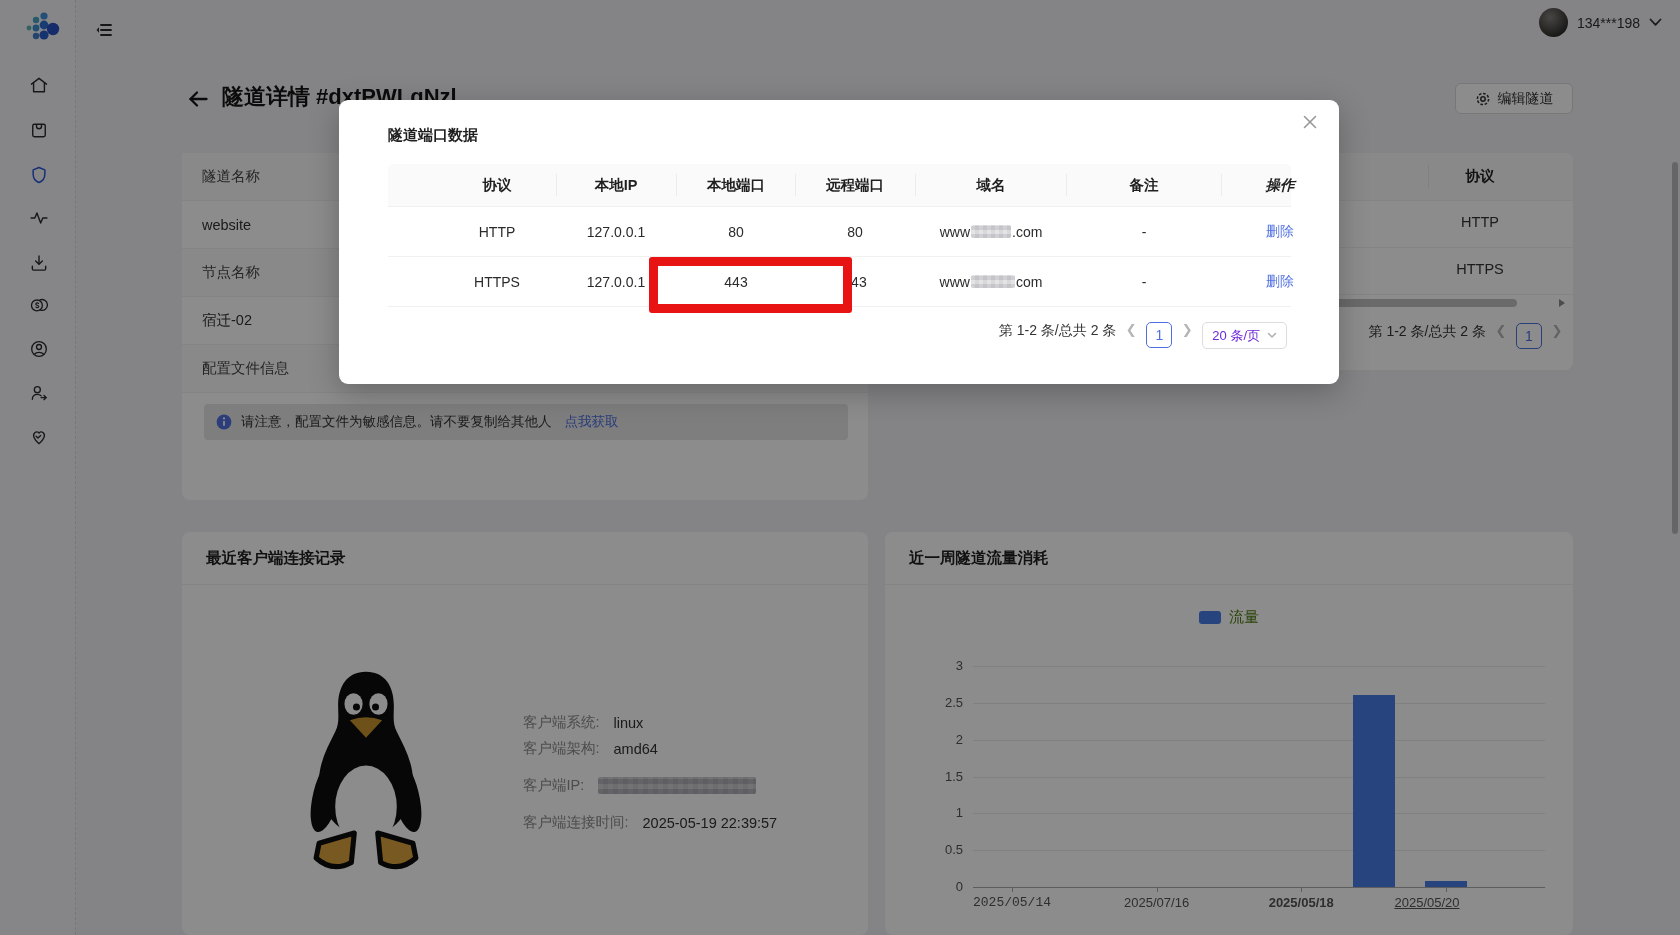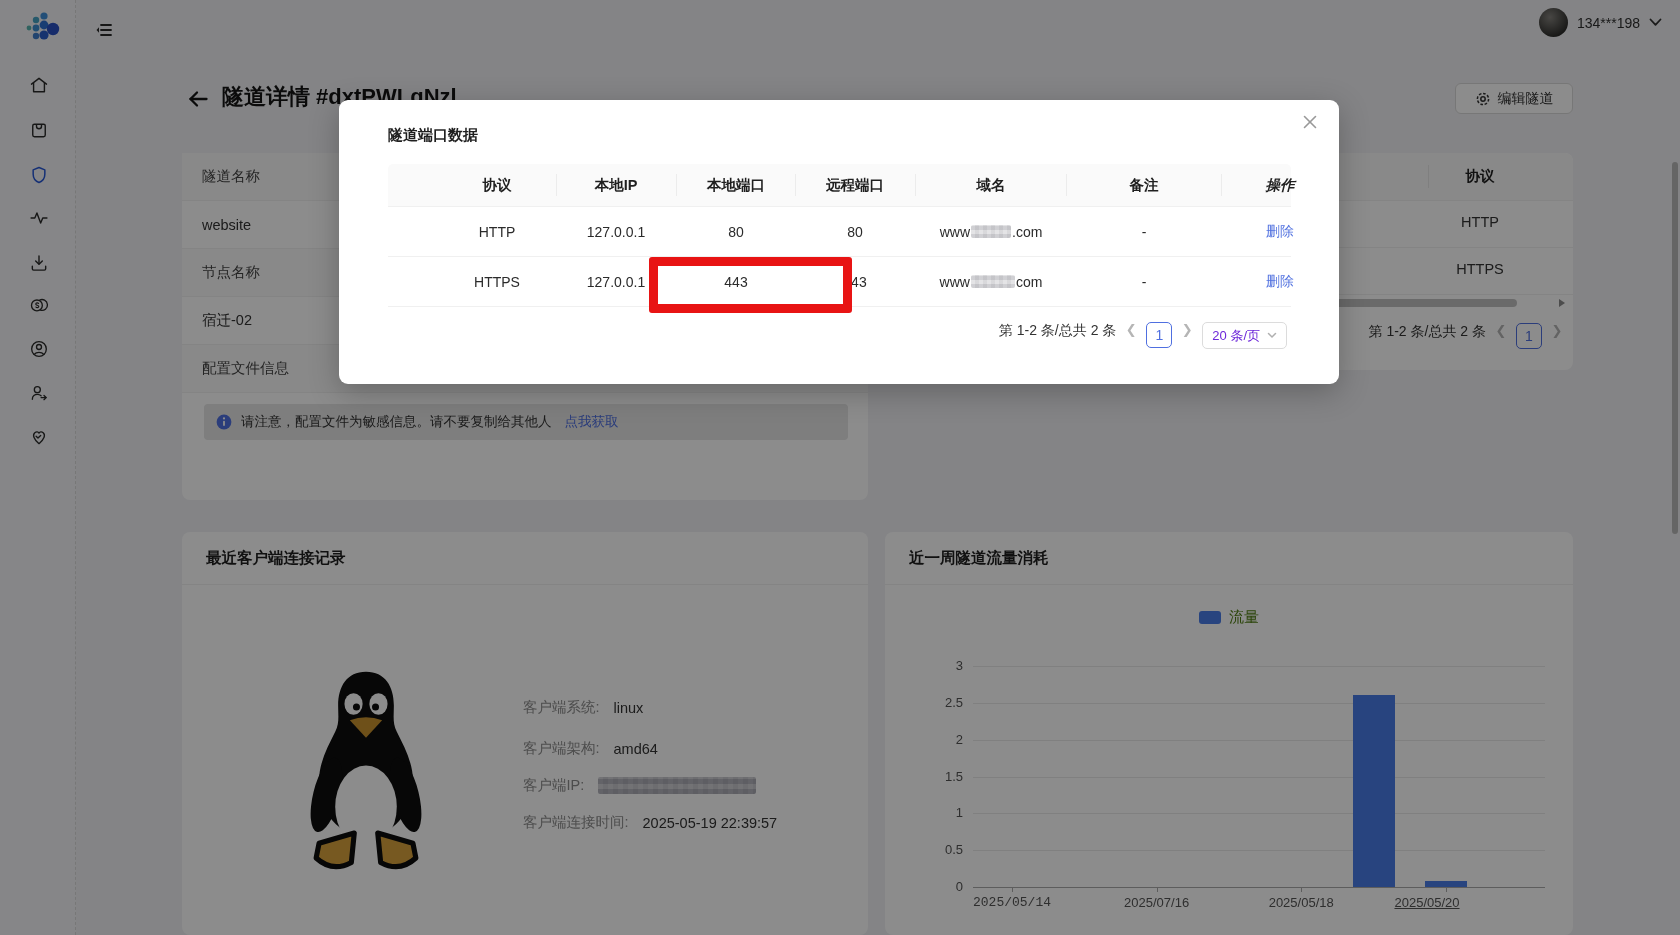--- a/index.html
+++ b/index.html
@@ -262,21 +262,21 @@
       <ellipse cx="60" cy="100" rx="21" ry="28" fill="#fff"></ellipse>
       <ellipse cx="51.5" cy="30" rx="6.2" ry="7.4" fill="#fff"></ellipse>
       <ellipse cx="68.5" cy="30" rx="6.2" ry="7.4" fill="#fff"></ellipse>
       <circle cx="53.5" cy="32" r="2.4" fill="#0d0d0d"></circle>
       <circle cx="66.5" cy="32" r="2.4" fill="#0d0d0d"></circle>
       <path d="M49 41 Q60 37 71 41 L60 53 Z" fill="#c8922e"></path>
       <path d="M28 125 l24 -7 l-2 20 q-13 7 -24 -3 z" fill="#d9a33c" stroke="#0d0d0d" stroke-width="3.5" stroke-linejoin="round"></path>
       <path d="M92 125 l-24 -7 l2 20 q13 7 24 -3 z" fill="#d9a33c" stroke="#0d0d0d" stroke-width="3.5" stroke-linejoin="round"></path>
     </svg>
 
-    <div class="cfield" style="top:166px;">
+    <div class="cfield" style="top:181px;">
       <span class="lab">客户端系统:</span>
       <span class="val">linux</span>
     </div>
     <div class="cfield" style="top:207px;">
       <span class="lab">客户端架构:</span>
       <span class="val">amd64</span>
     </div>
     <div class="cfield" style="top:244px;">
       <span class="lab">客户端IP:</span>
       <span class="val pixel" style="width:158px;height:17px;"></span>
@@ -307,21 +307,21 @@
         <div class="ytick" style="left: 40px; top: 273.333px;">1</div>
         <div class="grid-line" style="left: 88px; top: 318.167px; width: 572px;"></div>
         <div class="ytick" style="left: 40px; top: 310.167px;">0.5</div>
         <div class="grid-line base" style="left: 88px; top: 355px; width: 572px;"></div>
         <div class="ytick" style="left: 40px; top: 347px;">0</div>
         <div class="xtick-mark" style="left: 127px; top: 355px;"></div>
         <div class="xtick-lab" style="left: 127px; top: 363px; font-family: Liberation Mono, monospace;">2025/05/14</div>
         <div class="xtick-mark" style="left: 271.6px; top: 355px;"></div>
         <div class="xtick-lab" style="left: 271.6px; top: 363px;">2025/07/16</div>
         <div class="xtick-mark" style="left: 416.2px; top: 355px;"></div>
-        <div class="xtick-lab" style="left: 416.2px; top: 363px;">2025/05/18</div>
+        <div class="xtick-lab" style="left: 416.2px; top: 363px; font-weight: bold;">2025/05/18</div>
         <div class="bar" style="left: 467.5px; top: 163.467px; width: 42px; height: 191.533px; background: rgb(74, 125, 232);"></div>
         <div class="xtick-mark" style="left: 560.8px; top: 355px;"></div>
         <div class="xtick-lab" style="left: 542px; top: 363px; text-decoration: underline;">2025/05/20</div>
         <div class="bar" style="left: 539.8px; top: 349.107px; width: 42px; height: 5.89333px; background: rgb(74, 125, 232);"></div>
       </div>
   </div>
 
   <div class="overlay"></div>
 
   <div class="modal">

